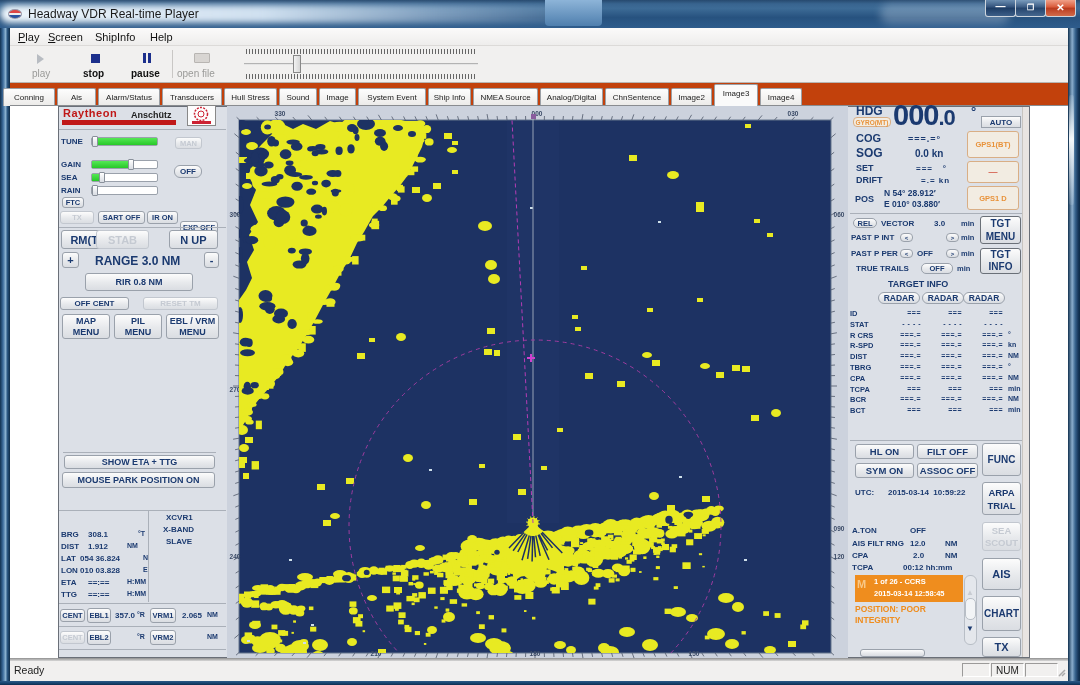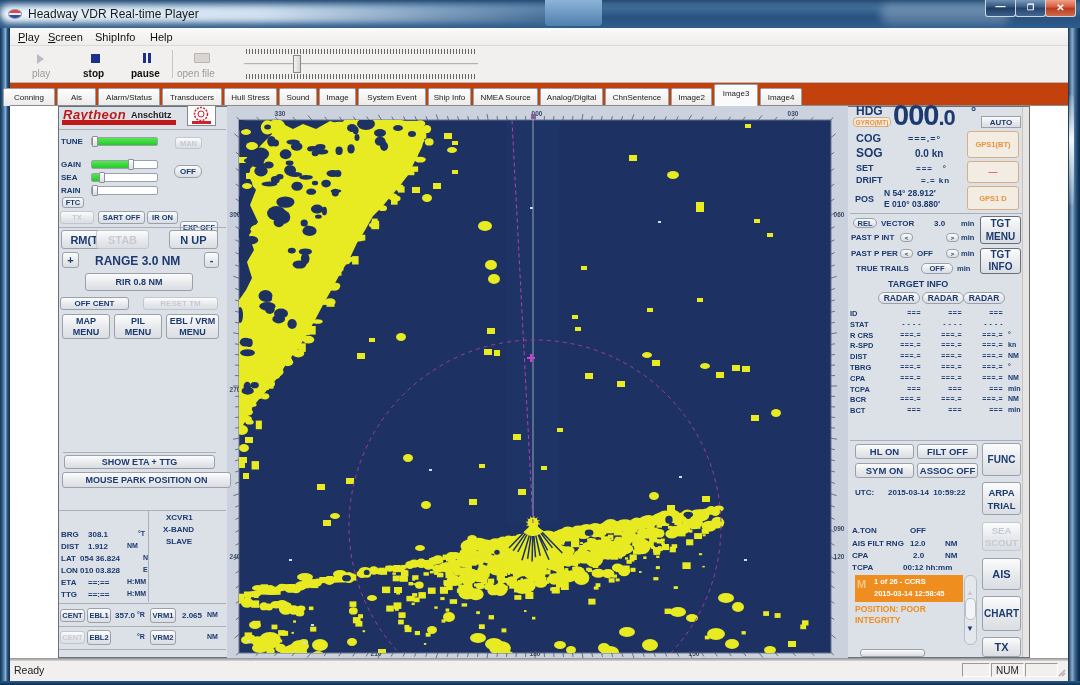--- a/index.html
+++ b/index.html
@@ -1109,21 +1109,21 @@
           <rect x="452" y="370" width="3" height="2" fill="#cfe0ea"></rect>
           <rect x="517" y="453" width="3" height="2" fill="#cfe0ea"></rect>
           <rect x="62" y="453" width="3" height="2" fill="#cfe0ea"></rect>
           <rect x="202" y="363" width="3" height="2" fill="#cfe0ea"></rect>
 <line x1="306" y1="410" x2="306" y2="14" stroke="#97a2b6" stroke-width="1"></line>
 <line x1="306" y1="417" x2="285" y2="14" stroke="#b53cb5" stroke-width="1" stroke-dasharray="4 3"></line>
 <circle cx="308" cy="420" r="186" fill="none" stroke="#a03ca0" stroke-width="1" stroke-dasharray="4 4"></circle>
 <path d="M300 252h8M304 248v8" stroke="#d040d0" stroke-width="2"></path>
 </g>
 </svg></div>
-<div class="t" style="left:63px;top:107px;font-size:13px;color:#c01818;font-style:italic;letter-spacing:.5px">Raytheon</div>
+<div class="t" style="left:63px;top:107px;font-size:11px;color:#c01818;letter-spacing:.5px">Raytheon</div>
     <div class="t" style="left:131px;top:110px;font-size:9px;color:#222">Anschütz</div>
     <div class="abs" style="left:62px;top:120px;width:114px;height:5px;background:#c01818"></div>
     <div class="abs" style="left:187px;top:105px;width:29px;height:21px;background:#fdfdfd;border:1px solid #888"><svg width="27" height="19">
         <circle cx="13" cy="8" r="6.5" fill="none" stroke="#c23" stroke-width="1.5" stroke-dasharray="2 1.2"></circle>
         <circle cx="13" cy="8" r="3" fill="none" stroke="#c23" stroke-width="1"></circle>
         <rect x="4" y="15" width="19" height="3" fill="#c23"></rect>
       </svg></div>
     <div class="hr" style="left:59px;top:129px;width:167px"></div>
     <div class="t" style="left:61px;top:137px;font-size:8px">TUNE</div>
     <div class="sl" style="left:91px;top:137px;width:67px">
@@ -1160,21 +1160,21 @@
     <div class="t" style="left:95px;top:254px;font-size:12px">RANGE 3.0 NM</div>
     <div class="b" style="left:204px;top:252px;width:15px;height:16px;font-size:11px;line-height:14px">-</div>
     <div class="b" style="left:85px;top:273px;width:108px;height:18px;font-size:9px;line-height:17px">RIR 0.8 NM</div>
     <div class="b" style="left:60px;top:297px;width:69px;height:13px;font-size:8px;line-height:12px">OFF CENT</div>
     <div class="b g" style="left:143px;top:297px;width:75px;height:13px;font-size:8px;line-height:12px">RESET TM</div>
     <div class="b" style="left:62px;top:314px;width:48px;height:25px;font-size:9px;line-height:11px;padding-top:1px">MAP<br>MENU</div>
     <div class="b" style="left:114px;top:314px;width:48px;height:25px;font-size:9px;line-height:11px;padding-top:1px">PIL<br>MENU</div>
     <div class="b" style="left:166px;top:314px;width:53px;height:25px;font-size:9px;line-height:11px;padding-top:1px">EBL / VRM<br>MENU</div>
     <div class="hr" style="left:63px;top:452px;width:153px"></div>
     <div class="b" style="left:64px;top:455px;width:151px;height:14px;font-size:9px;line-height:13px">SHOW ETA + TTG</div>
-    <div class="b" style="left:62px;top:472px;width:169px;height:16px;font-size:9px;line-height:15px">MOUSE PARK POSITION ON</div>
+    <div class="b" style="left:62px;top:472px;width:153px;height:16px;font-size:9px;line-height:15px">MOUSE PARK POSITION ON</div>
     <div class="hr" style="left:59px;top:510px;width:167px"></div>
     <div class="vr" style="left:148px;top:510px;height:92px"></div>
     <div class="t" style="left:61px;top:530px;font-size:8px">BRG</div>
     <div class="t" style="left:88px;top:530px;font-size:8px">308.1</div>
     <div class="t" style="left:138px;top:530px;font-size:7px">°T</div>
     <div class="t" style="left:61px;top:542px;font-size:8px">DIST</div>
     <div class="t" style="left:88px;top:542px;font-size:8px">1.912</div>
     <div class="t" style="left:127px;top:542px;font-size:7px">NM</div>
     <div class="t" style="left:61px;top:554px;font-size:8px">LAT</div>
     <div class="t" style="left:80px;top:554px;font-size:8px">054 36.824</div>

